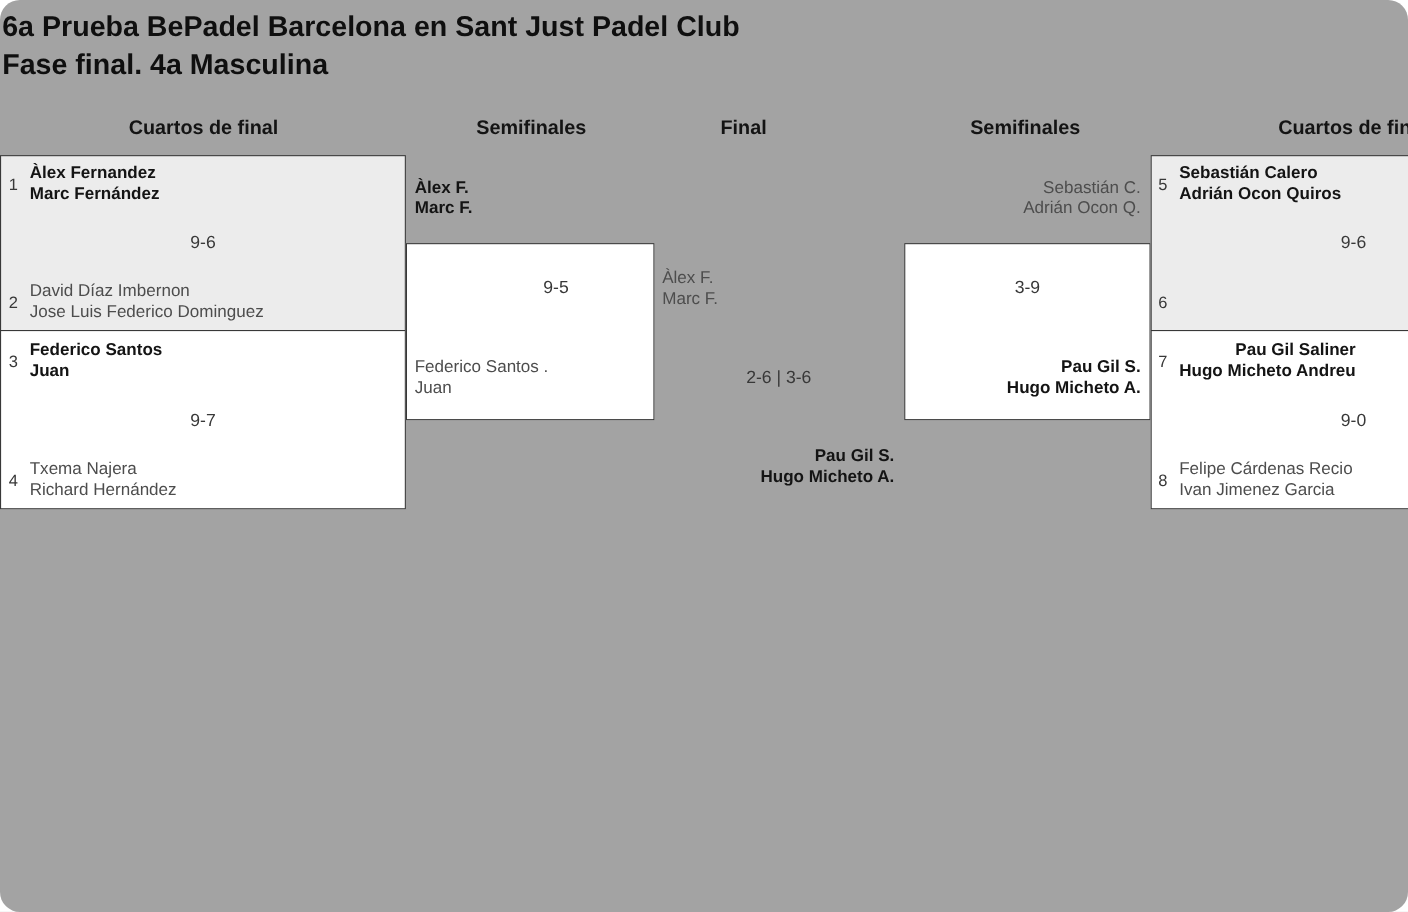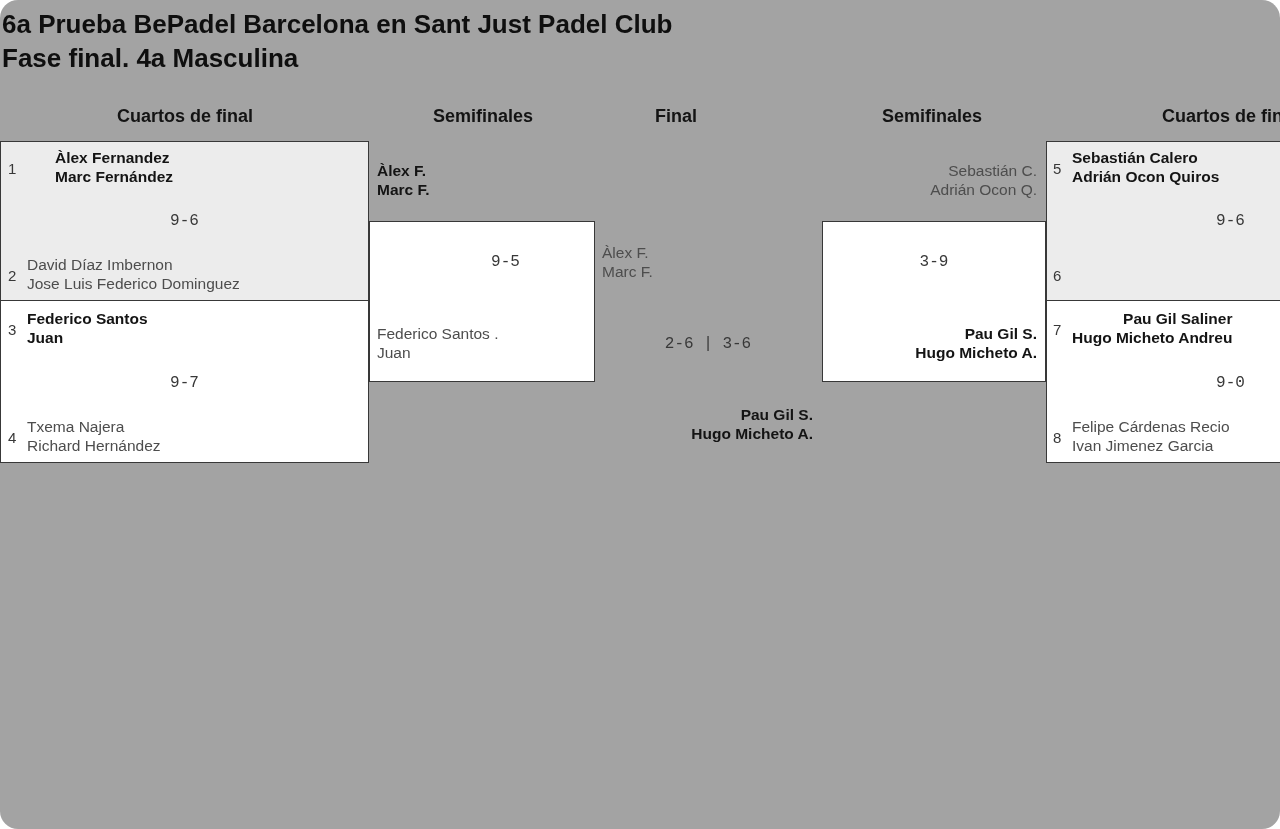--- a/index.html
+++ b/index.html
@@ -11,21 +11,21 @@
   .round-header { position: absolute; top: 106px; width: 300px; text-align: center; font-size: 18px; font-weight: 700; color: #141414; white-space: nowrap; }
 
   .box { position: absolute; box-sizing: border-box; border: 1px solid #383838; background: #ffffff; }
   .box.shaded { background: #ececec; }
 
   .seed { position: absolute; font-size: 15px; color: #383838; line-height: 19px; }
   .names { position: absolute; font-size: 15.5px; line-height: 19px; white-space: nowrap; }
   .names.winner { font-weight: 700; color: #141414; }
   .names.loser { font-weight: 400; color: #4d4d4d; }
   .names.right { text-align: right; width: 300px; }
-  .score { position: absolute; text-align: center; font-size: 16px; color: #383838; white-space: nowrap; font-family: Liberation Mono, monospace; }
+  .score { position: absolute; text-align: center; font-size: 16px; color: #383838; white-space: nowrap; }
 
   
   .qf1-box { left: 0; top: 141px; width: 369px; height: 160px; }
   .qf2-box { left: 0; top: 300px; width: 369px; height: 163px; }
   
   .sfL-box { left: 369px; top: 221px; width: 226px; height: 161px; }
   .sfR-box { left: 822px; top: 221px; width: 224px; height: 161px; }
   
   .qf3-box { left: 1046px; top: 141px; width: 369px; height: 160px; }
   .qf4-box { left: 1046px; top: 300px; width: 369px; height: 163px; }
@@ -47,21 +47,21 @@
   <div class="round-header" style="left:1080px;">Cuartos de final</div>
 
   <div class="box shaded qf1-box"></div>
   <div class="box qf2-box"></div>
   <div class="box sfL-box"></div>
   <div class="box sfR-box"></div>
   <div class="box shaded qf3-box"></div>
   <div class="box qf4-box"></div>
 
   <div class="seed" style="left:8px; top:159px;">1</div>
-  <div class="names winner" style="left:27px; top:148px;margin-left:28px;">
+  <div class="names winner" style="left:27px; top:148px;">
     <div>Àlex Fernandez</div>
     <div>Marc Fernández</div>
   </div>
   <div class="score" style="left:0; width:369px; top:212px;">9-6</div>
   <div class="seed" style="left:8px; top:266px;">2</div>
   <div class="names loser" style="left:27px; top:255px;">
     <div>David Díaz Imbernon</div>
     <div>Jose Luis Federico Dominguez</div>
   </div>
 

